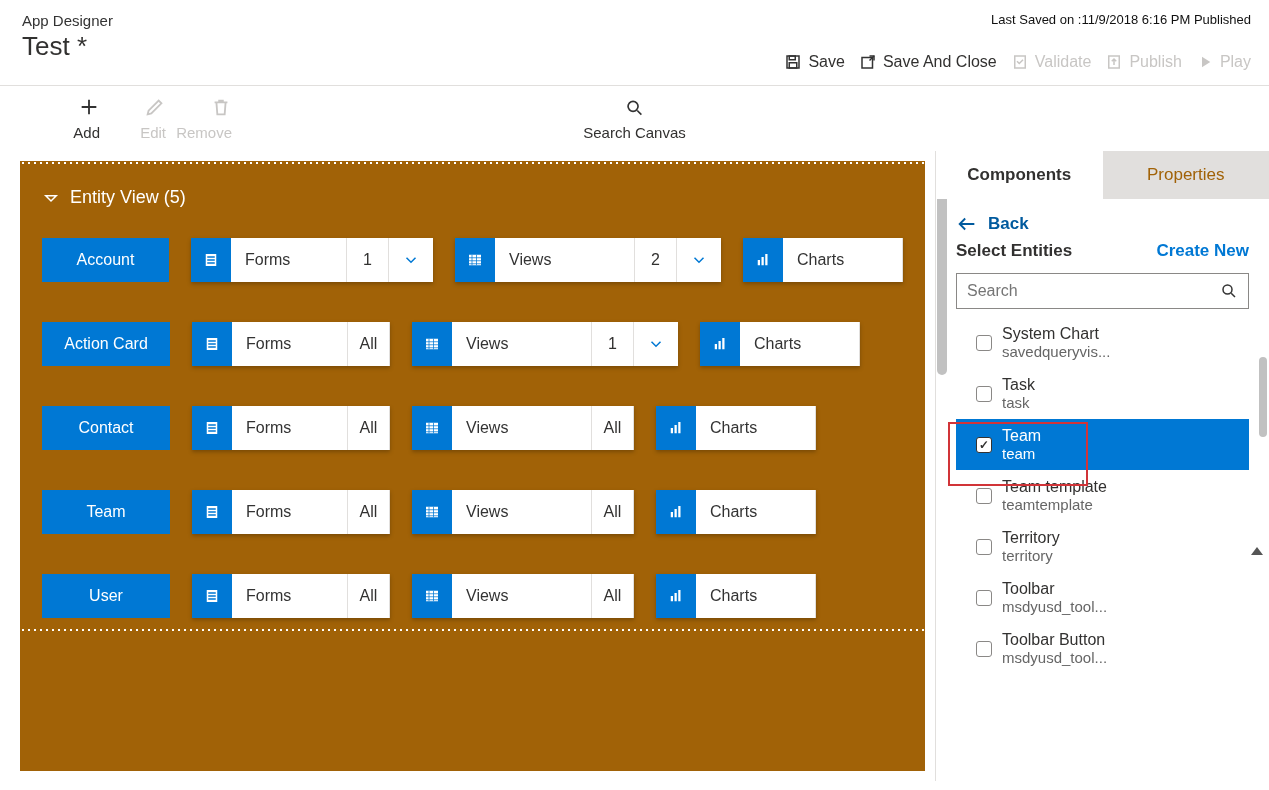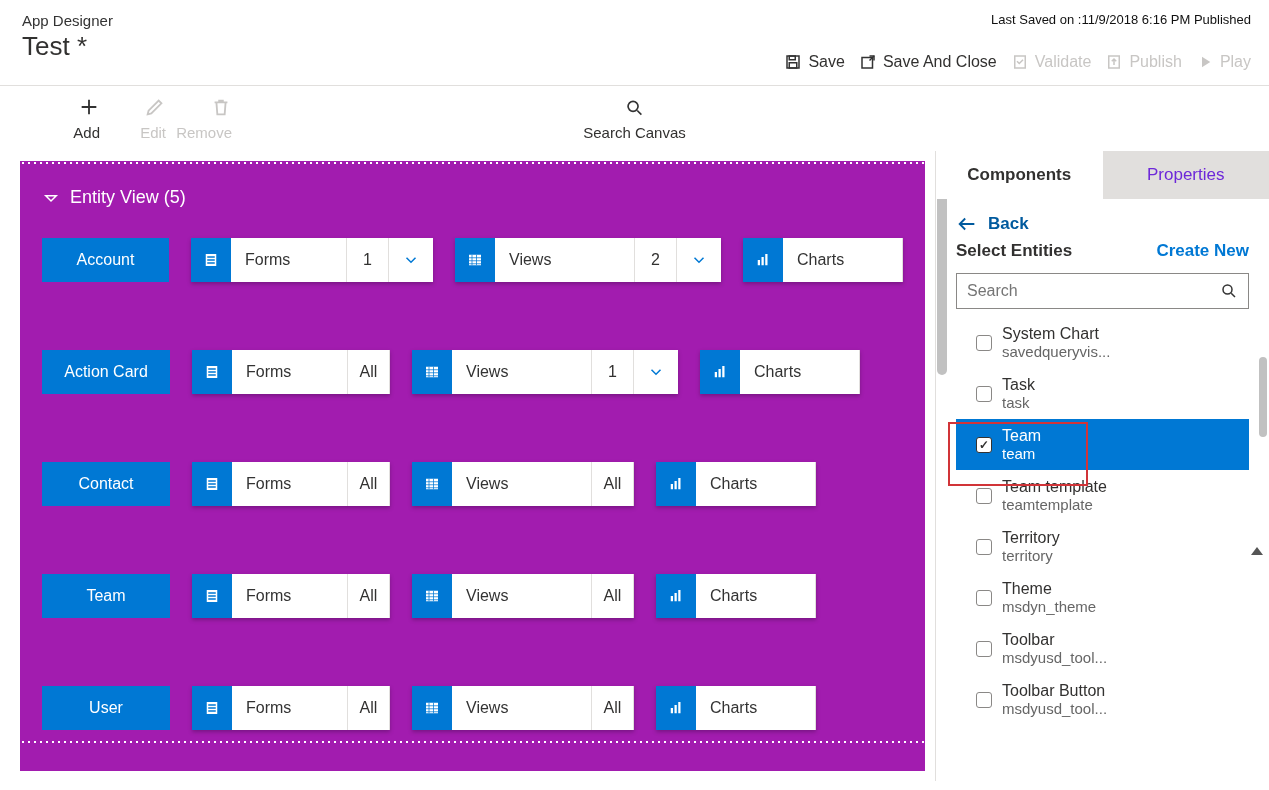--- a/index.html
+++ b/index.html
@@ -21,26 +21,26 @@
 .toolbar { display:flex; align-items:flex-end; padding:10px 20px 10px 34px; position:relative; border-bottom:0; }
 .tool-btn { display:flex; flex-direction:column; align-items:flex-end; font-size:15px; width:66px; cursor:pointer; }
 .tool-btn svg { width:22px; height:22px; margin-bottom:6px; }
 .tool-btn.disabled { color:#c8c6c4; }
 .search-canvas { position:absolute; left:50%; transform:translateX(-50%); display:flex; flex-direction:column; align-items:center; font-size:15px; cursor:pointer; }
 .search-canvas svg { width:20px; height:20px; margin-bottom:6px; stroke:#333; }
 
 
 .main-area { display:flex; height:calc(790px - 160px); }
 .canvas-wrap { flex:1; padding:10px 0 0 20px; position:relative; }
-.canvas { background:#a21caf; width:905px; height:610px; position:relative; overflow:hidden; }
+.canvas { background:#a16207; width:905px; height:610px; position:relative; overflow:hidden; }
 .dotted-top { height:4px; background-image:radial-gradient(circle,#fff 1px,transparent 1px); background-size:6px 4px; }
 .dotted-bottom { height:4px; background-image:radial-gradient(circle,#fff 1px,transparent 1px); background-size:6px 4px; }
 .canvas-inner { padding:22px 22px 10px 22px; }
 .section-header { display:flex; align-items:center; color:#fff; font-size:18px; margin-bottom:30px; gap:10px; cursor:pointer; }
-.entity-rows { display:flex; flex-direction:column; gap:68px; }
+.entity-rows { display:flex; flex-direction:column; gap:40px; }
 .entity-row { display:flex; gap:22px; align-items:stretch; height:44px; }
 
 .entity-name-box { width:128px; background:#0078d4; color:#fff; display:flex; align-items:center; justify-content:center; font-size:16px; }
 
 .tile { display:flex; background:#fff; height:44px; box-shadow:0 2px 4px rgba(0,0,0,0.25); }
 .tile-icon { width:40px; background:#0078d4; display:flex; align-items:center; justify-content:center; }
 .tile-icon svg { fill:#fff; }
 .tile-label { display:flex; align-items:center; padding:0 14px; font-size:16px; color:#333; border-right:1px solid #e1dfdd; }
 .tile-count { display:flex; align-items:center; justify-content:center; width:42px; font-size:16px; border-right:1px solid #e1dfdd; }
 .tile-chev { width:44px; display:flex; align-items:center; justify-content:center; cursor:pointer; }
@@ -50,21 +50,21 @@
 .views-tile .tile-label { width:140px; }
 .charts-tile .tile-label { width:120px; }
 
 .canvas-vscroll { position:absolute; top:4px; right:-12px; width:10px; height:220px; background:#c1c1c1; border-radius:5px; }
 
 
 .right-panel { width:334px; border-left:1px solid #e1dfdd; display:flex; flex-direction:column; position:relative; }
 .panel-tabs { display:flex; }
 .panel-tab { flex:1; text-align:center; padding:14px 0; font-size:17px; cursor:pointer; }
 .panel-tab.active { font-weight:600; background:#fff; }
-.panel-tab.inactive { background:#e1dfdd; color:#6d28d9; }
+.panel-tab.inactive { background:#e1dfdd; color:#a16207; }
 .panel-body { padding:14px 20px 0 20px; flex:1; overflow:hidden; position:relative; }
 .back-link { display:flex; align-items:center; gap:10px; color:#005a9e; font-size:17px; font-weight:600; cursor:pointer; margin-bottom:6px; }
 .back-link svg { stroke:#005a9e; }
 
 .sel-row { display:flex; justify-content:space-between; align-items:center; margin-bottom:12px; }
 .sel-header { font-size:17px; font-weight:600; }
 .create-new { color:#0078d4; font-size:17px; font-weight:600; cursor:pointer; }
 
 .search-box { display:flex; align-items:center; border:1px solid #8a8886; padding:8px 10px; margin-bottom:8px;gap:16px; }
 .search-box input { border:0; outline:0; flex:1; font-size:16px; }
@@ -433,27 +433,20 @@
           <div class="entity-item">
             <div class="chk"></div>
             <div class="texts">
               <div class="ename">Territory</div>
               <div class="eschema">territory</div>
             </div>
           </div>
           <div class="entity-item">
             <div class="chk"></div>
             <div class="texts">
-              <div class="ename">Theme</div>
-              <div class="eschema">msdyn_theme</div>
-            </div>
-          </div>
-          <div class="entity-item">
-            <div class="chk"></div>
-            <div class="texts">
               <div class="ename">Toolbar</div>
               <div class="eschema">msdyusd_tool...</div>
             </div>
           </div>
           <div class="entity-item">
             <div class="chk"></div>
             <div class="texts">
               <div class="ename">Toolbar Button</div>
               <div class="eschema">msdyusd_tool...</div>
             </div>

